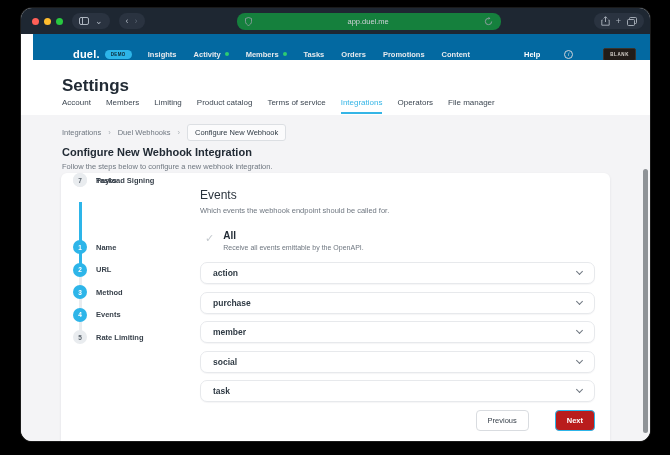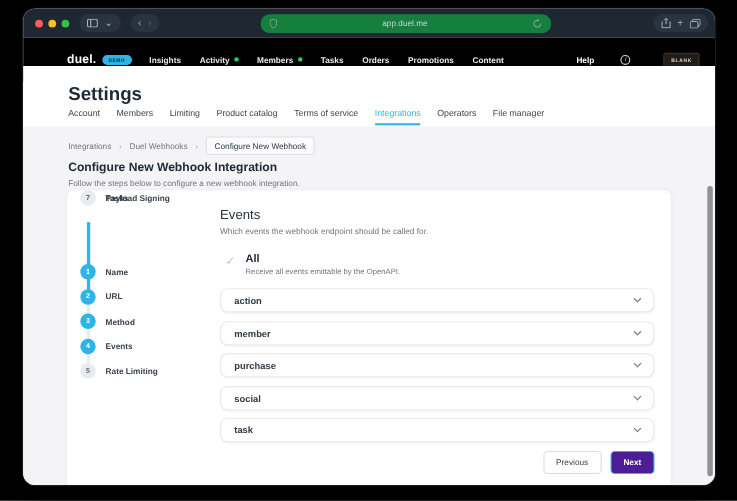--- a/index.html
+++ b/index.html
@@ -20,21 +20,21 @@
     padding:0 7px; color:#aeb6c0; gap:6px; margin-left:9px; font-size:8px; }
   .tbtn { color:#aeb6c0; font-size:9px; line-height:1; }
   .tbtn.dim { color:#5a6472; }
   .urlbar { flex:1; margin:0 12px; max-width:264px; margin-left:auto; margin-right:auto;
     background:#15803d; border-radius:8px; height:17px; display:flex; align-items:center;
     padding:0 8px; color:#c7ccd2; }
   .urlbar .domain { flex:1; text-align:center; font-size:7.5px; color:#cdd1d6; }
   .icon-svg { display:block; }
 
   
-  .navbar { position:absolute; left:0; top:26px; right:0; height:40px; background:#000000;
+  .navbar { position:absolute; left:12px; top:26px; right:0; height:40px; background:#0369a1;
     display:flex; align-items:center; padding:0 14px; }
   .logo { color:#fff; font-weight:bold; font-size:11px; margin-left:26px; letter-spacing:0.2px; }
   .demo-badge { background:#2db5e9; color:#0b2a38; font-size:4.5px; font-weight:bold;
     border-radius:6px; padding:2px 6px; margin-left:5px; letter-spacing:0.4px; }
   .nav-items { display:flex; align-items:flex-end; gap:17px; margin-left:16px; }
   .nav-item { color:#e7eaee; font-size:7.5px; font-weight:bold; display:flex; align-items:center; gap:4px; cursor:pointer; }
   .green-dot { width:4px; height:4px; border-radius:50%; background:#2ecc71; }
   .nav-right { margin-left:auto; display:flex; align-items:center; gap:24px; }
   .help { color:#fff; font-size:7.5px; font-weight:bold; }
   .info-circle { width:9px; height:9px; border:1px solid #cfd4da; border-radius:50%; color:#cfd4da;
@@ -91,21 +91,21 @@
   .acc-row { height:22px; border:1px solid #e7e9ec; border-radius:7px; background:#fff;
     display:flex; align-items:center; justify-content:space-between; padding:0 12px;
     margin-bottom:7.5px; box-shadow:0 1px 1px rgba(20,30,40,0.04); cursor:pointer; }
   .acc-label { font-size:8.5px; font-weight:bold; color:#2f3a44; }
   .chev { width:5px; height:5px; border-right:1.2px solid #6f7780; border-bottom:1.2px solid #6f7780;
     transform:rotate(45deg); margin-top:-3px; }
 
   .btn-row { display:flex; justify-content:flex-end; gap:8px; margin-top:6px;align-items:center; }
   .btn { font-size:7.5px; border-radius:4px; padding:5px 11px; cursor:pointer; }
   .btn.secondary { background:#fff; border:1px solid #d9dce0; color:#39424c; }
-  .btn.primary { background:#4c1d95; border:1px solid #2db5e9; color:#fff; font-weight:bold; }
+  .btn.primary { background:#b91c1c; border:1px solid #2db5e9; color:#fff; font-weight:bold;margin-left:18px; }
 
   
   .scrollbar { position:absolute; right:2px; top:54px; bottom:8px; width:5px;
     background:#8f9397; border-radius:3px; z-index:9; }
 </style>
 </head>
 <body>
 
 <div class="window">
 
@@ -256,25 +256,25 @@
             <div class="all-desc">Receive all events emittable by the OpenAPI.</div>
           </div>
         </div>
 
         <div class="accordion">
           <div class="acc-row">
             <span class="acc-label">action</span>
             <span class="chev"></span>
           </div>
           <div class="acc-row">
+            <span class="acc-label">purchase</span>
+            <span class="chev"></span>
+          </div>
+          <div class="acc-row">
             <span class="acc-label">member</span>
-            <span class="chev"></span>
-          </div>
-          <div class="acc-row">
-            <span class="acc-label">purchase</span>
             <span class="chev"></span>
           </div>
           <div class="acc-row">
             <span class="acc-label">social</span>
             <span class="chev"></span>
           </div>
           <div class="acc-row">
             <span class="acc-label">task</span>
             <span class="chev"></span>
           </div>

